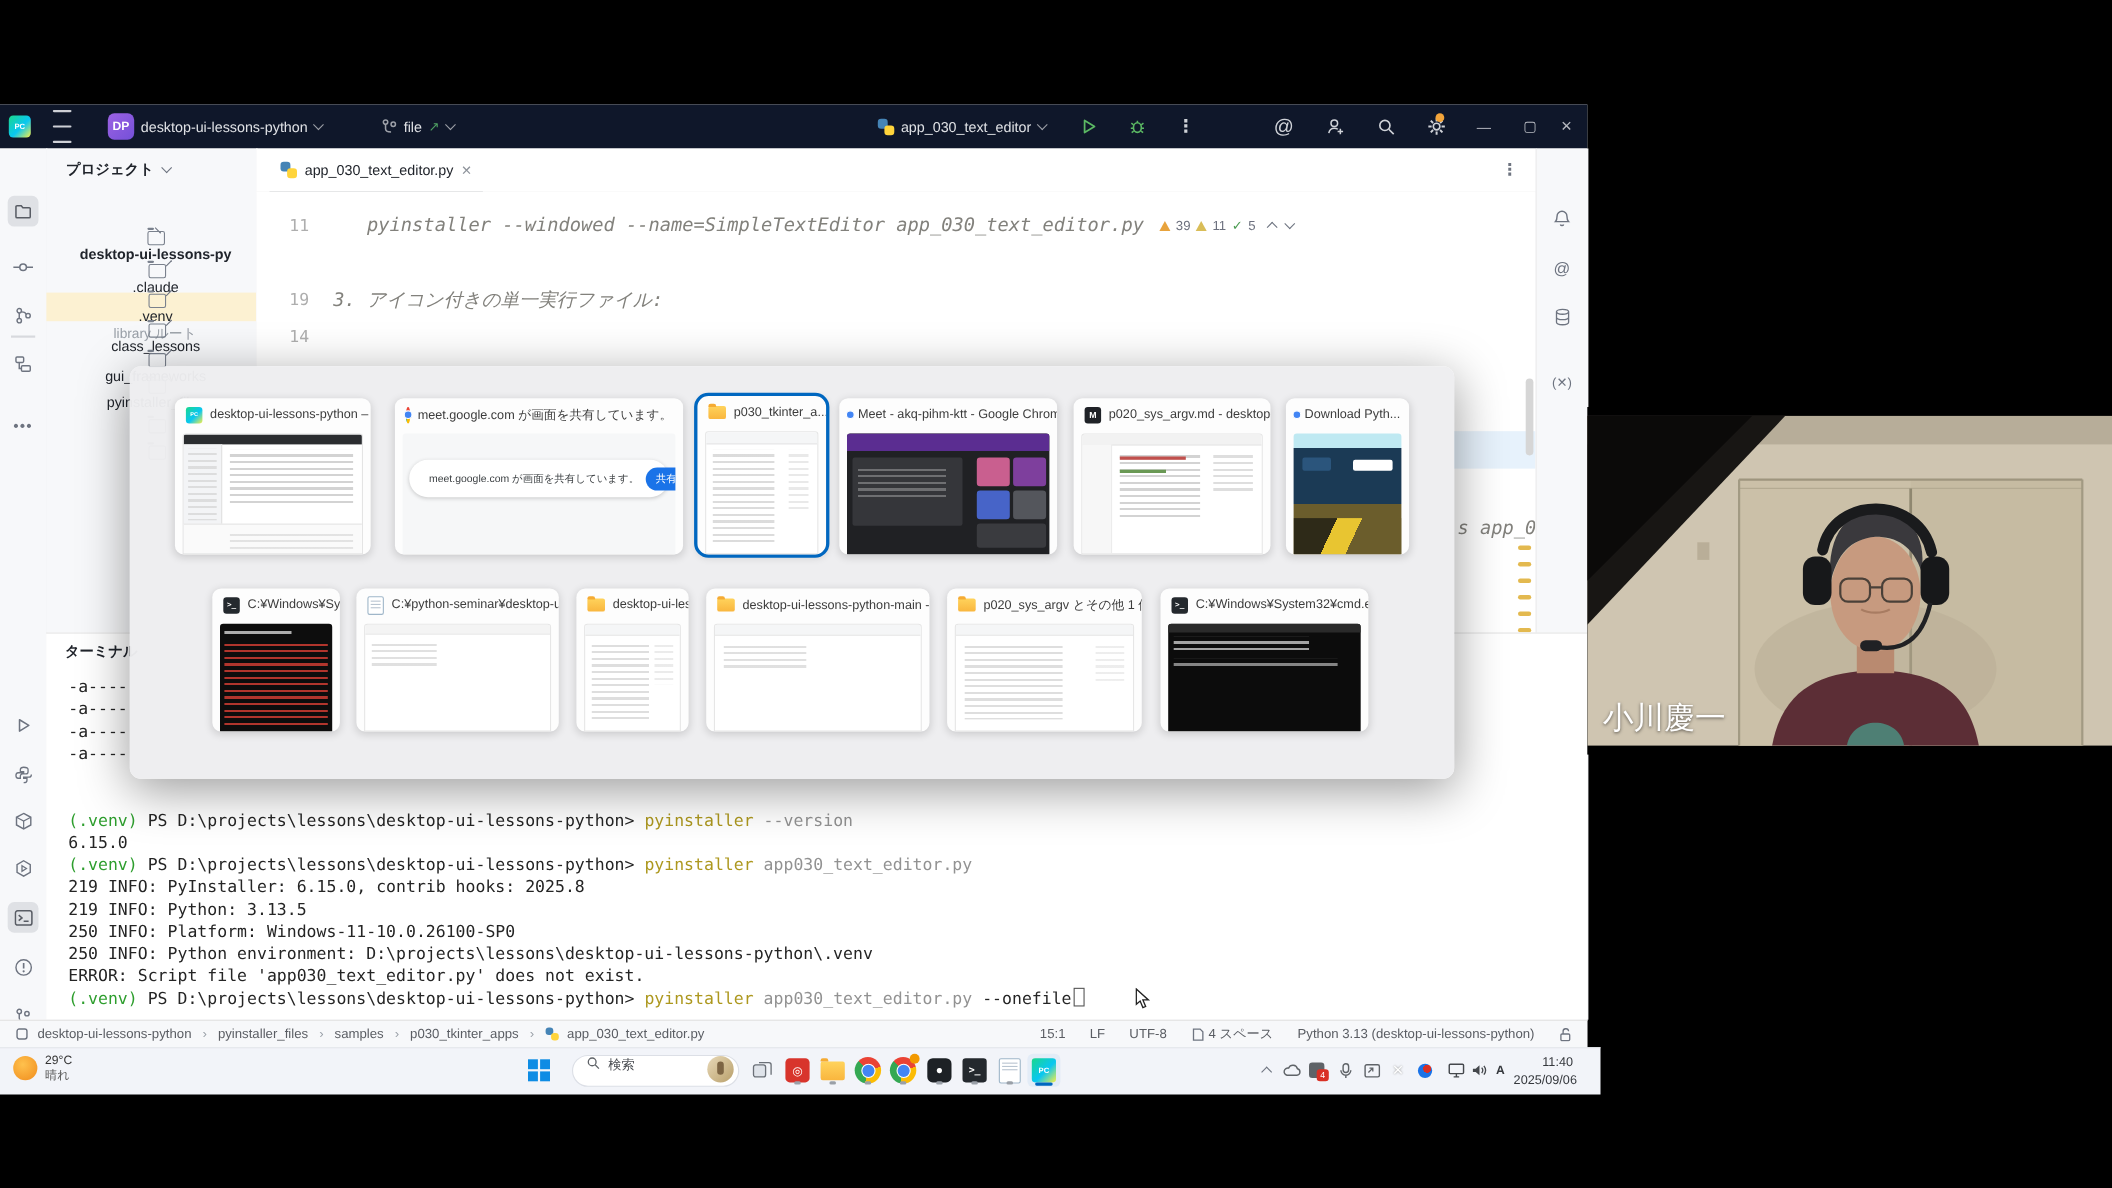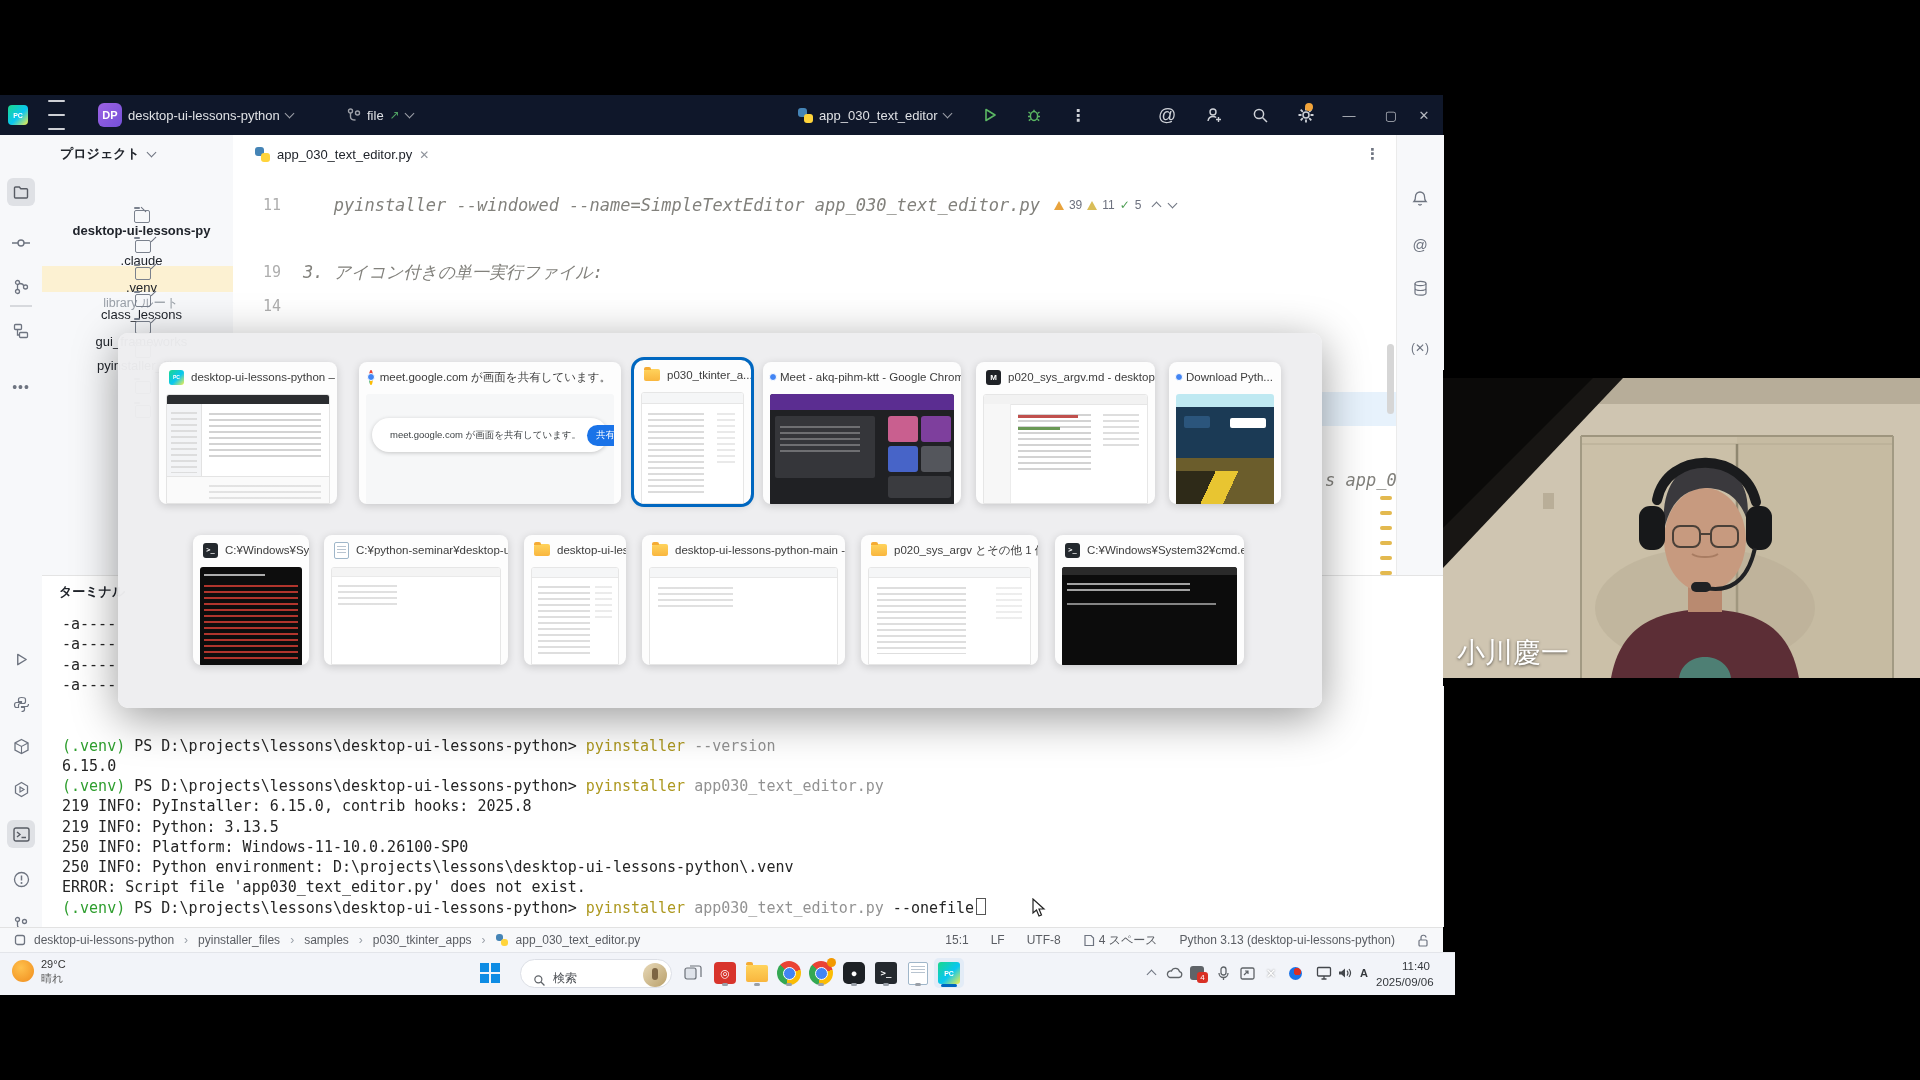--- a/index.html
+++ b/index.html
@@ -413,21 +413,21 @@
         </span>
       </div>
       <div class="tb-app" style="left:475px">
         <svg width="22" height="22" viewBox="0 0 22 22">
             <rect x="1" y="1" width="9" height="9" fill="#0e8ce4"></rect>
             <rect x="12" y="1" width="9" height="9" fill="#0e8ce4"></rect>
             <rect x="1" y="12" width="9" height="9" fill="#0e8ce4"></rect>
             <rect x="12" y="12" width="9" height="9" fill="#0e8ce4"></rect>
           </svg>
       </div>
-      <div style="position:absolute;left:520px;top:6px;width:152px;height:29px;border-radius:15px;background:#fff;border:1px solid #dcdfe6;display:flex;align-items:flex-end;padding:0 4px 0 12px;box-sizing:border-box;gap:7px">
+      <div style="position:absolute;left:520px;top:6px;width:152px;height:29px;border-radius:15px;background:#fff;border:1px solid #dcdfe6;display:flex;align-items:flex-start;padding:0 4px 0 12px;box-sizing:border-box;gap:7px">
         <svg width="13" height="13" viewBox="0 0 17 17">
             <circle cx="7" cy="7" r="4.6" fill="none" stroke="#5f6368" stroke-width="1.6"></circle>
             <path d="M10.5 10.5 15 15" stroke="#5f6368" stroke-width="1.6"></path>
           </svg>
         <span style="font-size:12px;color:#4a4d52;flex:1">検索</span>
         <span style="width:24px;height:24px;border-radius:12px;background:linear-gradient(135deg,#e8d9b8,#b9a06b);position:relative;overflow:hidden">
             <i style="position:absolute;left:9px;top:5px;width:6px;height:12px;border-radius:3px;background:#7d6543"></i>
           </span>
       </div>
       <div class="tb-app" style="left:678px">

